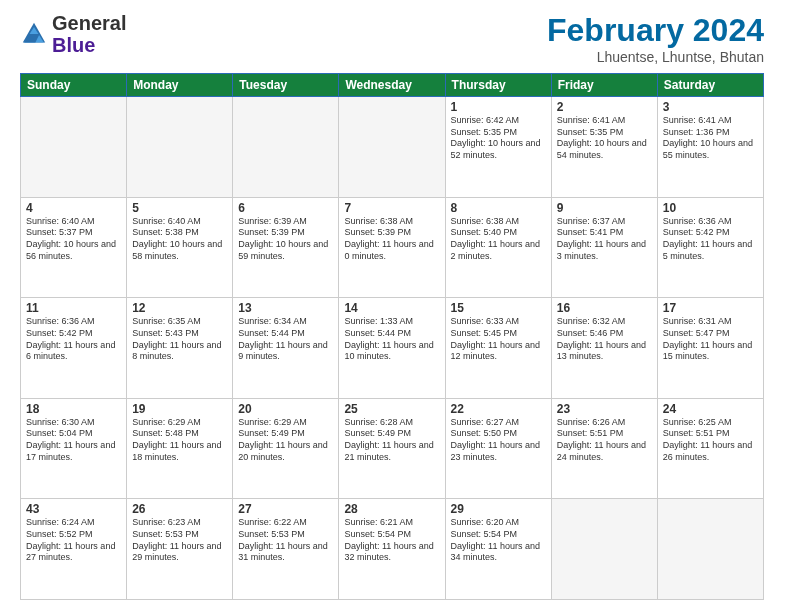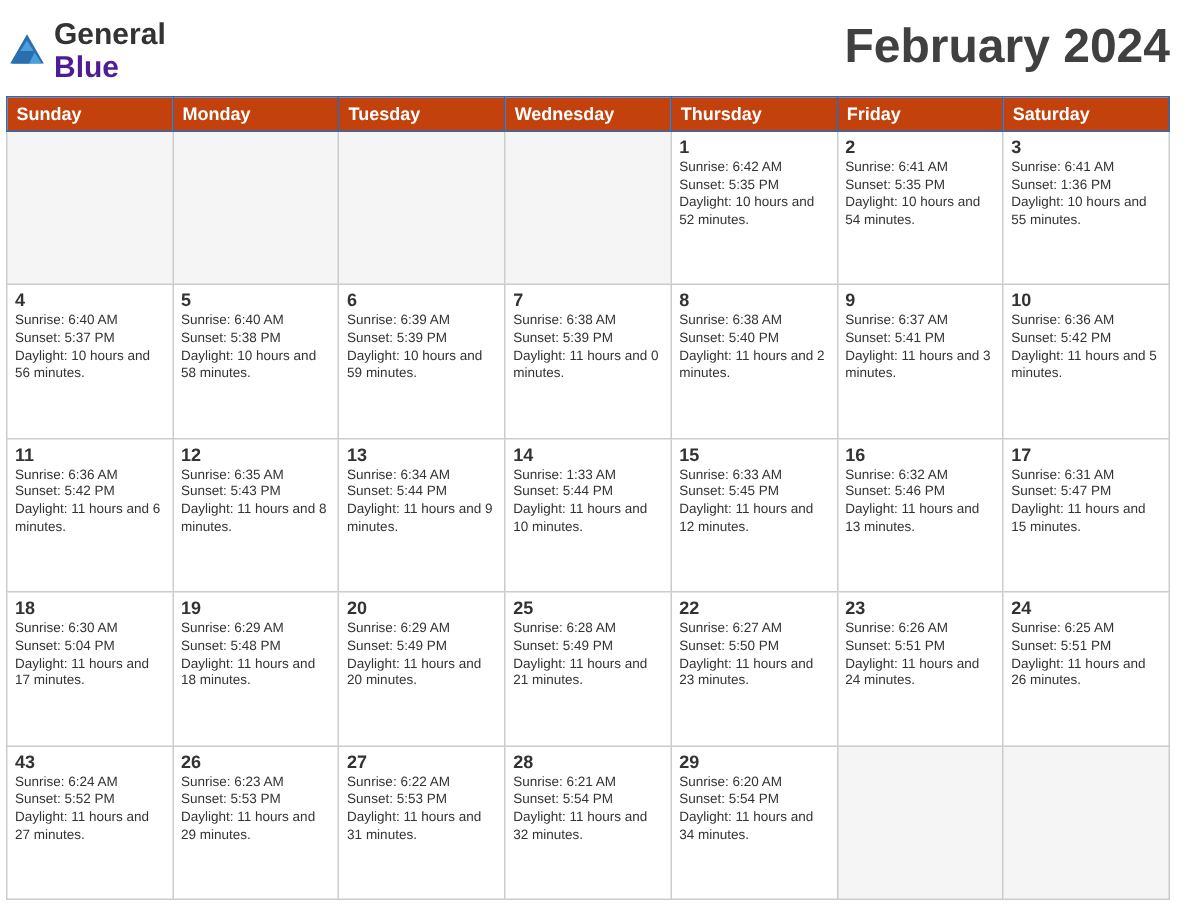--- a/index.html
+++ b/index.html
@@ -6,21 +6,21 @@
     body {
       font-family: Arial, sans-serif;
       background: #fff;
       width: 792px;
       height: 612px;
       overflow: hidden;
     }
     .page {
       width: 784px;
       height: 612px;
-      padding: 12px 4px;
+      padding: 12px 20px;
       display: flex;
       flex-direction: column;
       justify-content: space-between;
     }
     .header {
       display: flex;
       justify-content: space-between;
       align-items: flex-start;
       margin-bottom: 8px;
     }
@@ -39,34 +39,34 @@
     .logo-icon {
       width: 28px;
       height: 28px;
     }
     .title-section {
       text-align: right;
     }
     .month-year {
       font-size: 32px;
       font-weight: bold;
-      color: #404040;
+      color: #0369a1;
     }
     .location {
       font-size: 14px;
       color: #555;
     }
     .calendar {
       flex: 1;
       border-collapse: collapse;
       width: 100%;
       border: 1px solid #ccc;
     }
     .calendar th {
-      background: #c2410c;
+      background: #15803d;
       color: #fff;
       font-size: 12px;
       font-weight: bold;
       padding: 4px 6px;
       text-align: left;
       border: 1px solid #2a6ab8;
     }
     .calendar td {
       vertical-align: top;
       border: 1px solid #ccc;
@@ -105,20 +105,21 @@
         <polygon points="20,10 34,32 6,32" fill="#4a9fe0"></polygon>
         <polygon points="12,20 28,20 22,32 6,32" fill="#2a6fad"></polygon>
       </svg>
       <div class="logo-text">
         <span class="general">General</span><br>
         <span class="blue">Blue</span>
       </div>
     </div>
     <div class="title-section">
       <div class="month-year">February 2024</div>
+      <div class="location">Lhuentse, Lhuntse, Bhutan</div>
     </div>
   </div>
 
   <table class="calendar">
     <thead>
       <tr>
       <th>Sunday</th>
           <th>Monday</th>
           <th>Tuesday</th>
           <th>Wednesday</th>

